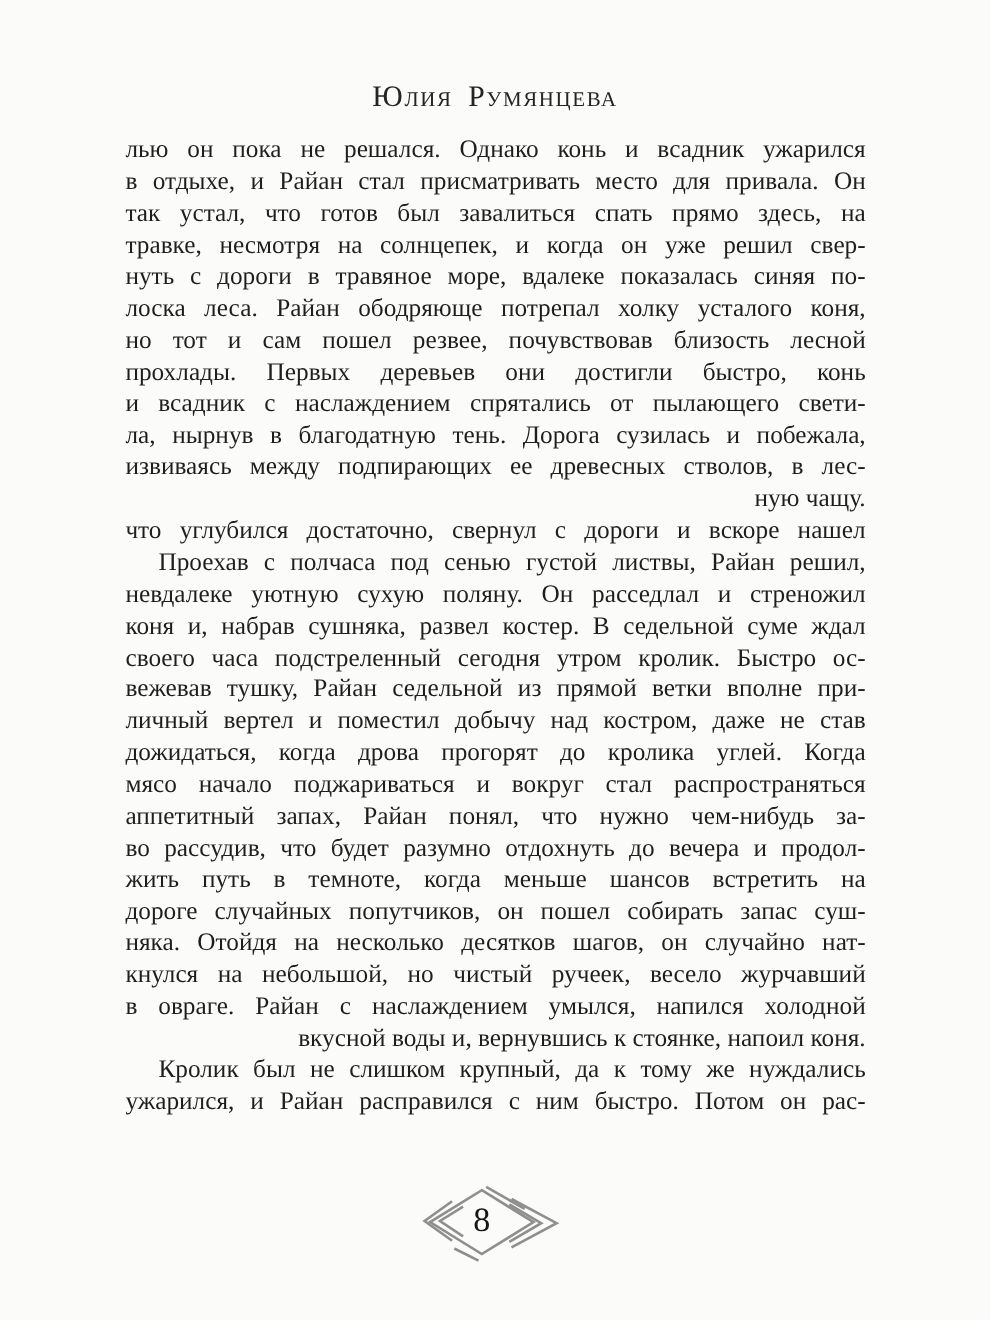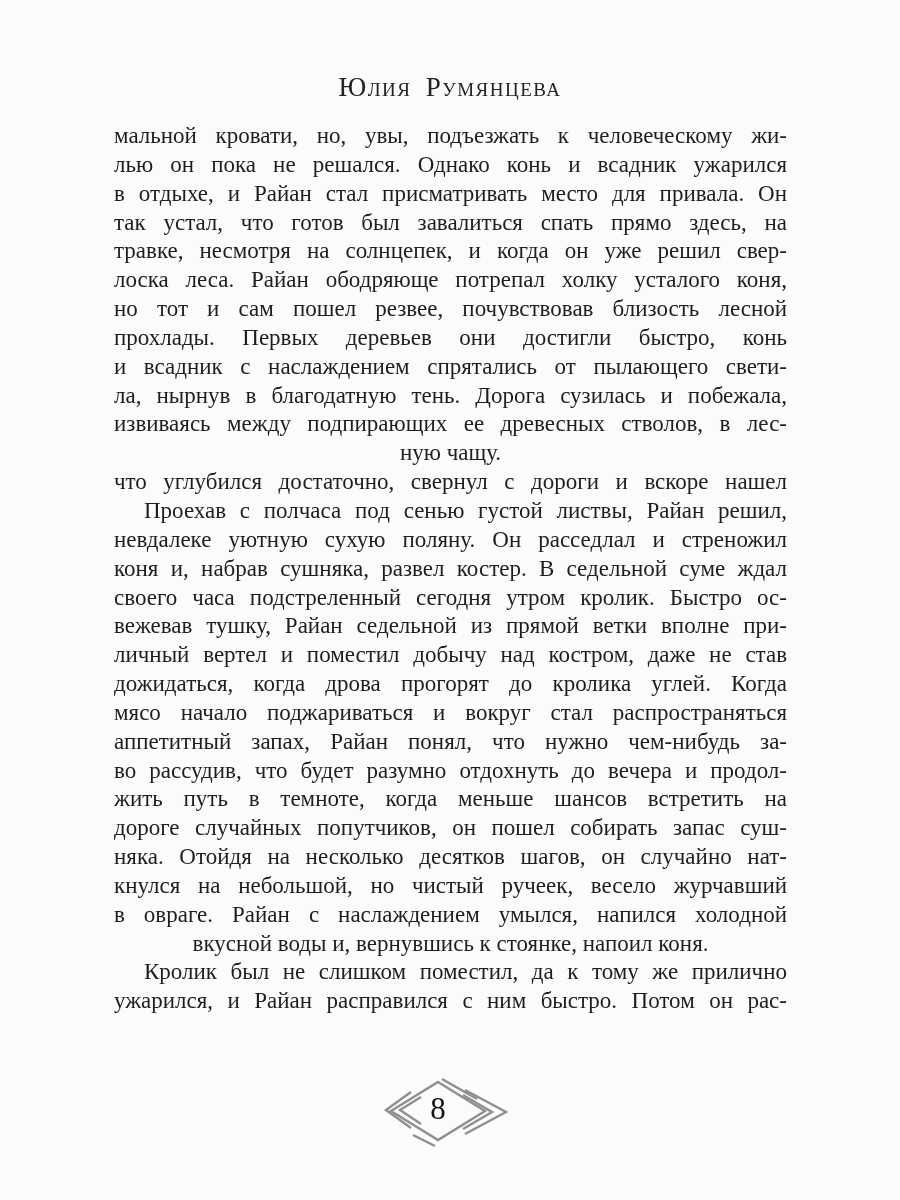--- a/index.html
+++ b/index.html
@@ -30,21 +30,21 @@
   .text-block{
     position:absolute;
     left:114px;top:122px;
     width:673px;
     font-size:23px;
     line-height:28.85px;
   }
   .paragraph{margin:0;}
   .line{
     white-space:normal;
-    text-align:center;
+    text-align:right;
   }
   .line.j{
     text-align:justify;
     text-align-last:justify;
   }
   .line.ind{
     text-indent:30px;
   }
   .footer{
     position:absolute;
@@ -73,25 +73,25 @@
 </style>
 </head>
 <body>
 
 <div class="page">
 
   <div class="running-header">Юлия Румянцева</div>
 
   <div class="text-block">
       <div class="paragraph">
-        <div class="line j">мальной кровати, но, увы, подъезжать к человеческому жи-</div>
         <div class="line j">лью он пока не решался. Однако конь и всадник ужарился</div>
         <div class="line j">в отдыхе, и Райан стал присматривать место для привала. Он</div>
         <div class="line j">так устал, что готов был завалиться спать прямо здесь, на</div>
         <div class="line j">травке, несмотря на солнцепек, и когда он уже решил свер-</div>
+        <div class="line j">нуть с дороги в травяное море, вдалеке показалась синяя по-</div>
         <div class="line j">лоска леса. Райан ободряюще потрепал холку усталого коня,</div>
         <div class="line j">но тот и сам пошел резвее, почувствовав близость лесной</div>
         <div class="line j">прохлады. Первых деревьев они достигли быстро, конь</div>
         <div class="line j">и всадник с наслаждением спрятались от пылающего свети-</div>
         <div class="line j">ла, нырнув в благодатную тень. Дорога сузилась и побежала,</div>
         <div class="line j">извиваясь между подпирающих ее древесных стволов, в лес-</div>
         <div class="line">ную чащу.</div>
       </div>
       <div class="paragraph">
         <div class="line j">что углубился достаточно, свернул с дороги и вскоре нашел</div>
@@ -106,21 +106,21 @@
         <div class="line j">аппетитный запах, Райан понял, что нужно чем-нибудь за-</div>
         <div class="line j">во рассудив, что будет разумно отдохнуть до вечера и продол-</div>
         <div class="line j">жить путь в темноте, когда меньше шансов встретить на</div>
         <div class="line j">дороге случайных попутчиков, он пошел собирать запас суш-</div>
         <div class="line j">няка. Отойдя на несколько десятков шагов, он случайно нат-</div>
         <div class="line j">кнулся на небольшой, но чистый ручеек, весело журчавший</div>
         <div class="line j">в овраге. Райан с наслаждением умылся, напился холодной</div>
         <div class="line">вкусной воды и, вернувшись к стоянке, напоил коня.</div>
       </div>
       <div class="paragraph">
-        <div class="line j ind">Кролик был не слишком поместил, да к тому же прилично</div>
+        <div class="line j ind">Кролик был не слишком крупный, да к тому же нуждались</div>
         <div class="line j">ужарился, и Райан расправился с ним быстро. Потом он рас-</div>
       </div>
     </div>
 
   <div class="footer">
     <svg class="ornament" width="124" height="66" viewBox="0 0 124 66">
       <polygon points="53,3 100,32 53,61 6,32"></polygon>
       <polyline points="26,13 1,31 26,49"></polyline>
       <polyline points="36,18 15,31 36,45"></polyline>
       <polyline points="80,11 121,33 80,55"></polyline>

